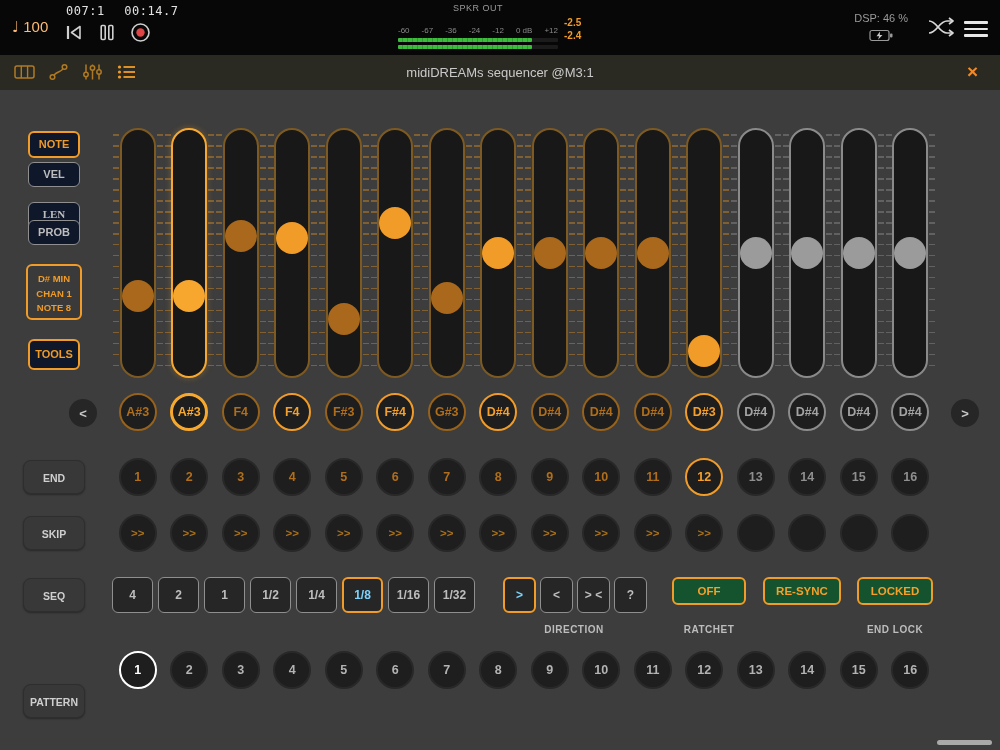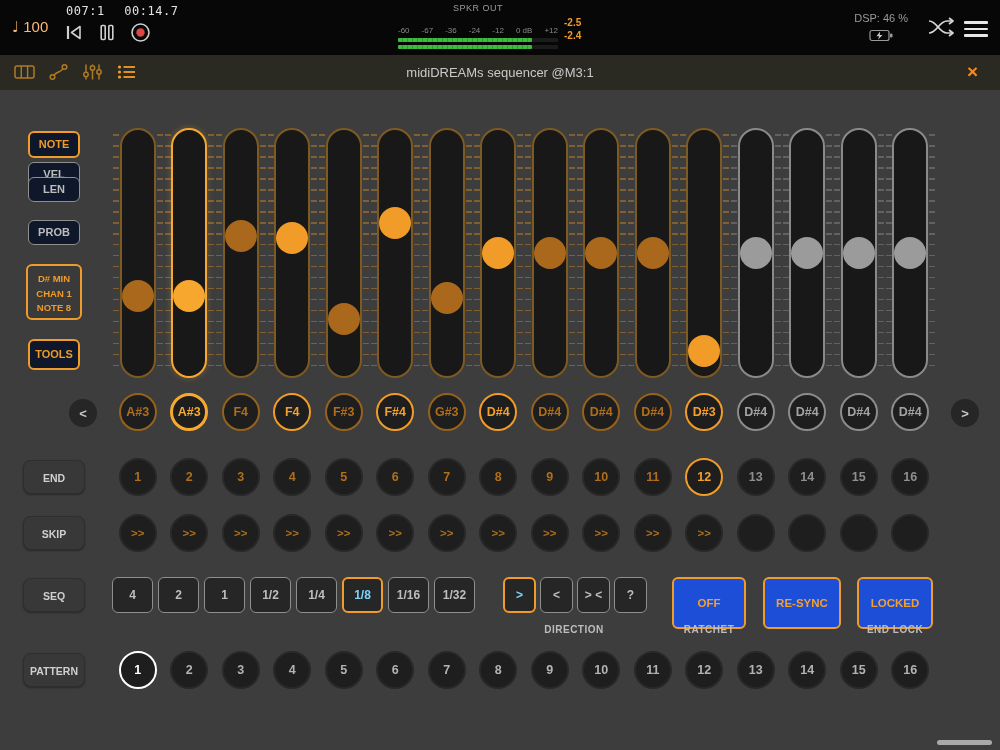--- a/index.html
+++ b/index.html
@@ -74,21 +74,21 @@
   .skip-on{color:#a9711e;font-size:11.5px;letter-spacing:0}
   .pattern-row{top:651px}
   .pat{color:#b3b3b3}
   .pat-sel{border-color:#ffffff;border-width:2.5px;color:#ffffff}
   .navbtn{position:absolute;width:28px;height:28px;border-radius:50%;background:#262626;color:#c9c9c9;font-size:13px;font-weight:bold;display:flex;align-items:center;justify-content:center;cursor:pointer}
 
   
   .ctlgroup{position:absolute;top:577px;display:flex;gap:5px}
   .sqbtn{height:36px;min-width:41px;padding:0 5px;border-radius:6px;background:#262626;border:1.5px solid #8f8f8f;color:#bdbdbd;font-size:12px;font-weight:bold;display:flex;align-items:center;justify-content:center;cursor:pointer;white-space:nowrap}
   .sqbtn.sel{border:2px solid #f19c28;color:#7dd3fc}
-  .widebtn{position:absolute;top:577px;height:52px;border-radius:6px;background:#1d4ed8;border:2px solid #f19c28;color:#f4a02b;font-size:11.5px;font-weight:bold;display:flex;align-items:center;justify-content:center;cursor:pointer}
+  .widebtn{position:absolute;top:577px;height:28px;border-radius:6px;background:#14532d;border:2px solid #f19c28;color:#f4a02b;font-size:11.5px;font-weight:bold;display:flex;align-items:center;justify-content:center;cursor:pointer}
   .grouplabel{position:absolute;top:624px;font-size:10px;font-weight:bold;color:#bdbdbd;letter-spacing:.5px;text-align:center}
 
   .scrollmark{position:absolute;right:8px;bottom:5px;width:55px;height:5px;border-radius:3px;background:#a9a9a9;cursor:pointer}
 </style>
 </head>
 <body>
 
 <div class="screen">
 
   <div class="topbar">
@@ -185,21 +185,21 @@
         <line x1="7.5" y1="10" x2="19" y2="10" stroke="#f19c28" stroke-width="1.8"></line>
         <line x1="7.5" y1="15" x2="19" y2="15" stroke="#f19c28" stroke-width="1.8"></line>
       </svg>
     </div>
     <div class="tb-title">midiDREAMs sequencer @M3:1</div>
     <div class="tb-close">×</div>
   </div>
 
   <div class="sbtn" style="top:131px;height:27px;line-height:23px;">NOTE</div>
   <div class="sbtn gray" style="top:162px;height:25px;line-height:22px;">VEL</div>
-  <div class="sbtn gray" style="top:177px;height:25px;line-height:22px;">LEN</div>
+  <div class="sbtn gray" style="top:202px;height:31px;line-height:22px;font-family:Liberation Serif, serif;">LEN</div>
   <div class="sbtn gray" style="top:220px;height:25px;line-height:22px;">PROB</div>
   <div class="infobox">
     <div>D# MIN</div>
     <div>CHAN 1</div>
     <div>NOTE 8</div>
   </div>
   <div class="sbtn" style="top:339px;height:31px;line-height:27px;">TOOLS</div>
 
   <div class="slider-grid">
       <div class="cell dim">
@@ -362,21 +362,21 @@
       <div class="sqbtn" style="min-width: 33px;">&gt; &lt;</div>
       <div class="sqbtn" style="min-width: 33px;">?</div>
     </div>
   <div class="widebtn" style="left:672px;width:74px;">OFF</div>
   <div class="widebtn" style="left:763px;width:78px;">RE-SYNC</div>
   <div class="widebtn" style="left:857px;width:76px;">LOCKED</div>
   <div class="grouplabel" style="left:503px;width:142px;">DIRECTION</div>
   <div class="grouplabel" style="left:672px;width:74px;">RATCHET</div>
   <div class="grouplabel" style="left:857px;width:76px;">END LOCK</div>
 
-  <div class="rowlabel" style="top:653px;">PATTERN</div>
+  <div class="rowlabel" style="top:684px;">PATTERN</div>
   <div class="steprow pattern-row">
       <div class="circ pat pat-sel">1</div>
       <div class="circ pat">2</div>
       <div class="circ pat">3</div>
       <div class="circ pat">4</div>
       <div class="circ pat">5</div>
       <div class="circ pat">6</div>
       <div class="circ pat">7</div>
       <div class="circ pat">8</div>
       <div class="circ pat">9</div>

